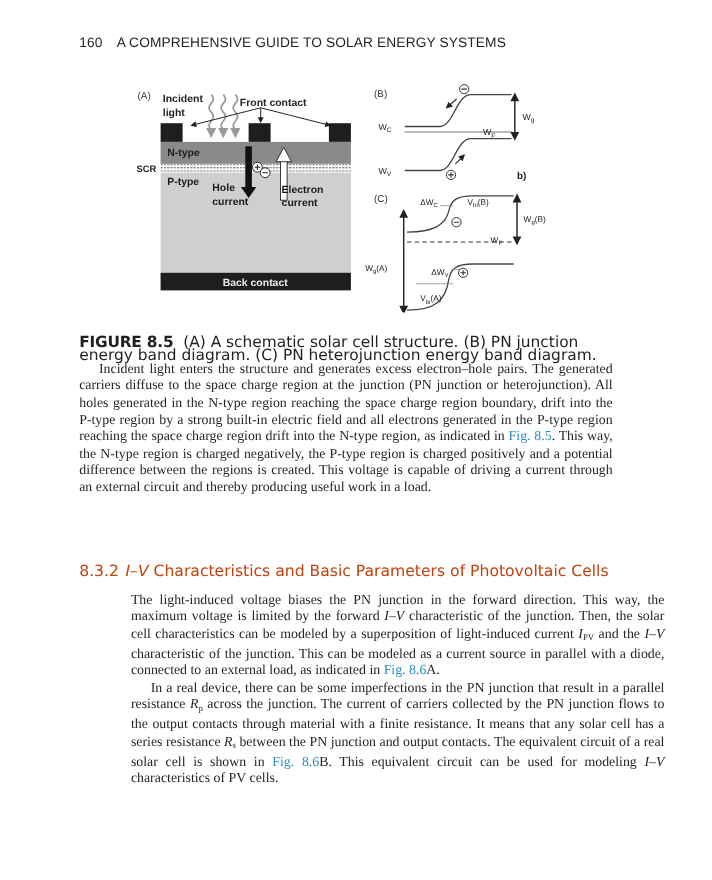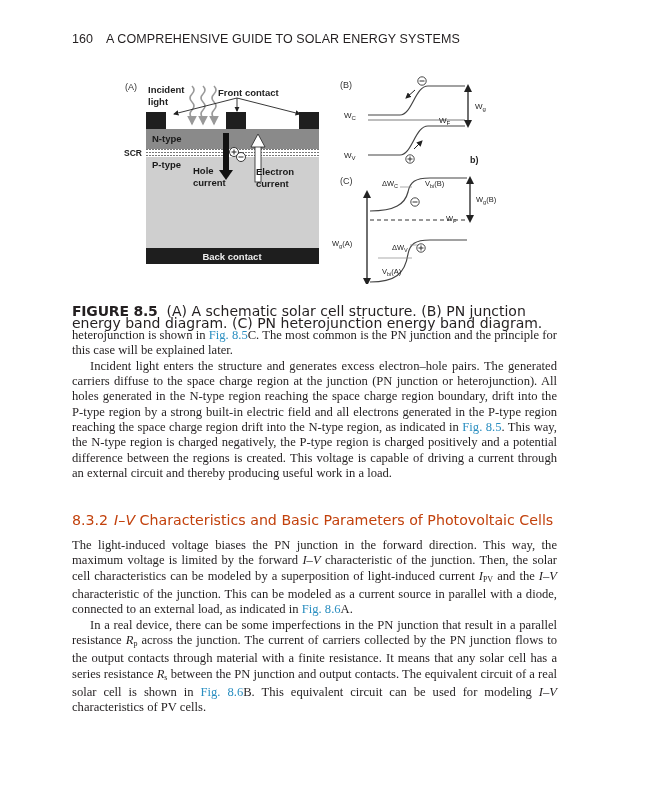--- a/index.html
+++ b/index.html
@@ -136,24 +136,23 @@
     <path d="M308.5,174 h5 M311,171.5 v5" stroke="#333"></path>
   </svg>
 </div>
 
 <div class="caption">
   <b>FIGURE 8.5</b>&nbsp;
   <span>(A) A schematic solar cell structure. (B) PN junction energy band diagram. (C) PN heterojunction energy band diagram.</span>
 </div>
 
 <div class="body-text" style="top:328px;">
-  <p><span>heterojunction is shown in </span><span class="link">Fig. 8.5</span><span>C. The most common is the PN junction and the principle for this case will be explained later.</span></p>
   <p class="indent"><span>Incident light enters the structure and generates excess electron–hole pairs. The generated carriers diffuse to the space charge region at the junction (PN junction or heterojunction). All holes generated in the N-type region reaching the space charge region boundary, drift into the P-type region by a strong built-in electric field and all electrons generated in the P-type region reaching the space charge region drift into the N-type region, as indicated in </span><span class="link">Fig. 8.5</span><span>. This way, the N-type region is charged negatively, the P-type region is charged positively and a potential difference between the regions is created. This voltage is capable of driving a current through an external circuit and thereby producing useful work in a load.</span></p>
 </div>
 
 <div class="section-head">
   <span class="num">8.3.2</span><i>I–V</i><span> Characteristics and Basic Parameters of Photovoltaic Cells</span>
 </div>
 
-<div class="body-text" style="top:538px;">
+<div class="body-text" style="top:538px;margin-left:47px;">
   <p><span>The light-induced voltage biases the PN junction in the forward direction. This way, the maximum voltage is limited by the forward </span><i>I–V</i><span> characteristic of the junction. Then, the solar cell characteristics can be modeled by a superposition of light-induced current </span><i>I</i><sub>PV</sub><span> and the </span><i>I–V</i><span> characteristic of the junction. This can be modeled as a current source in parallel with a diode, connected to an external load, as indicated in </span><span class="link">Fig. 8.6</span><span>A.</span></p>
   <p class="indent"><span>In a real device, there can be some imperfections in the PN junction that result in a parallel resistance </span><i>R</i><sub>p</sub><span> across the junction. The current of carriers collected by the PN junction flows to the output contacts through material with a finite resistance. It means that any solar cell has a series resistance </span><i>R</i><sub>s</sub><span> between the PN junction and output contacts. The equivalent circuit of a real solar cell is shown in </span><span class="link">Fig. 8.6</span><span>B. This equivalent circuit can be used for modeling </span><i>I–V</i><span> characteristics of PV cells.</span></p>
 </div>
 
 </body></html>

